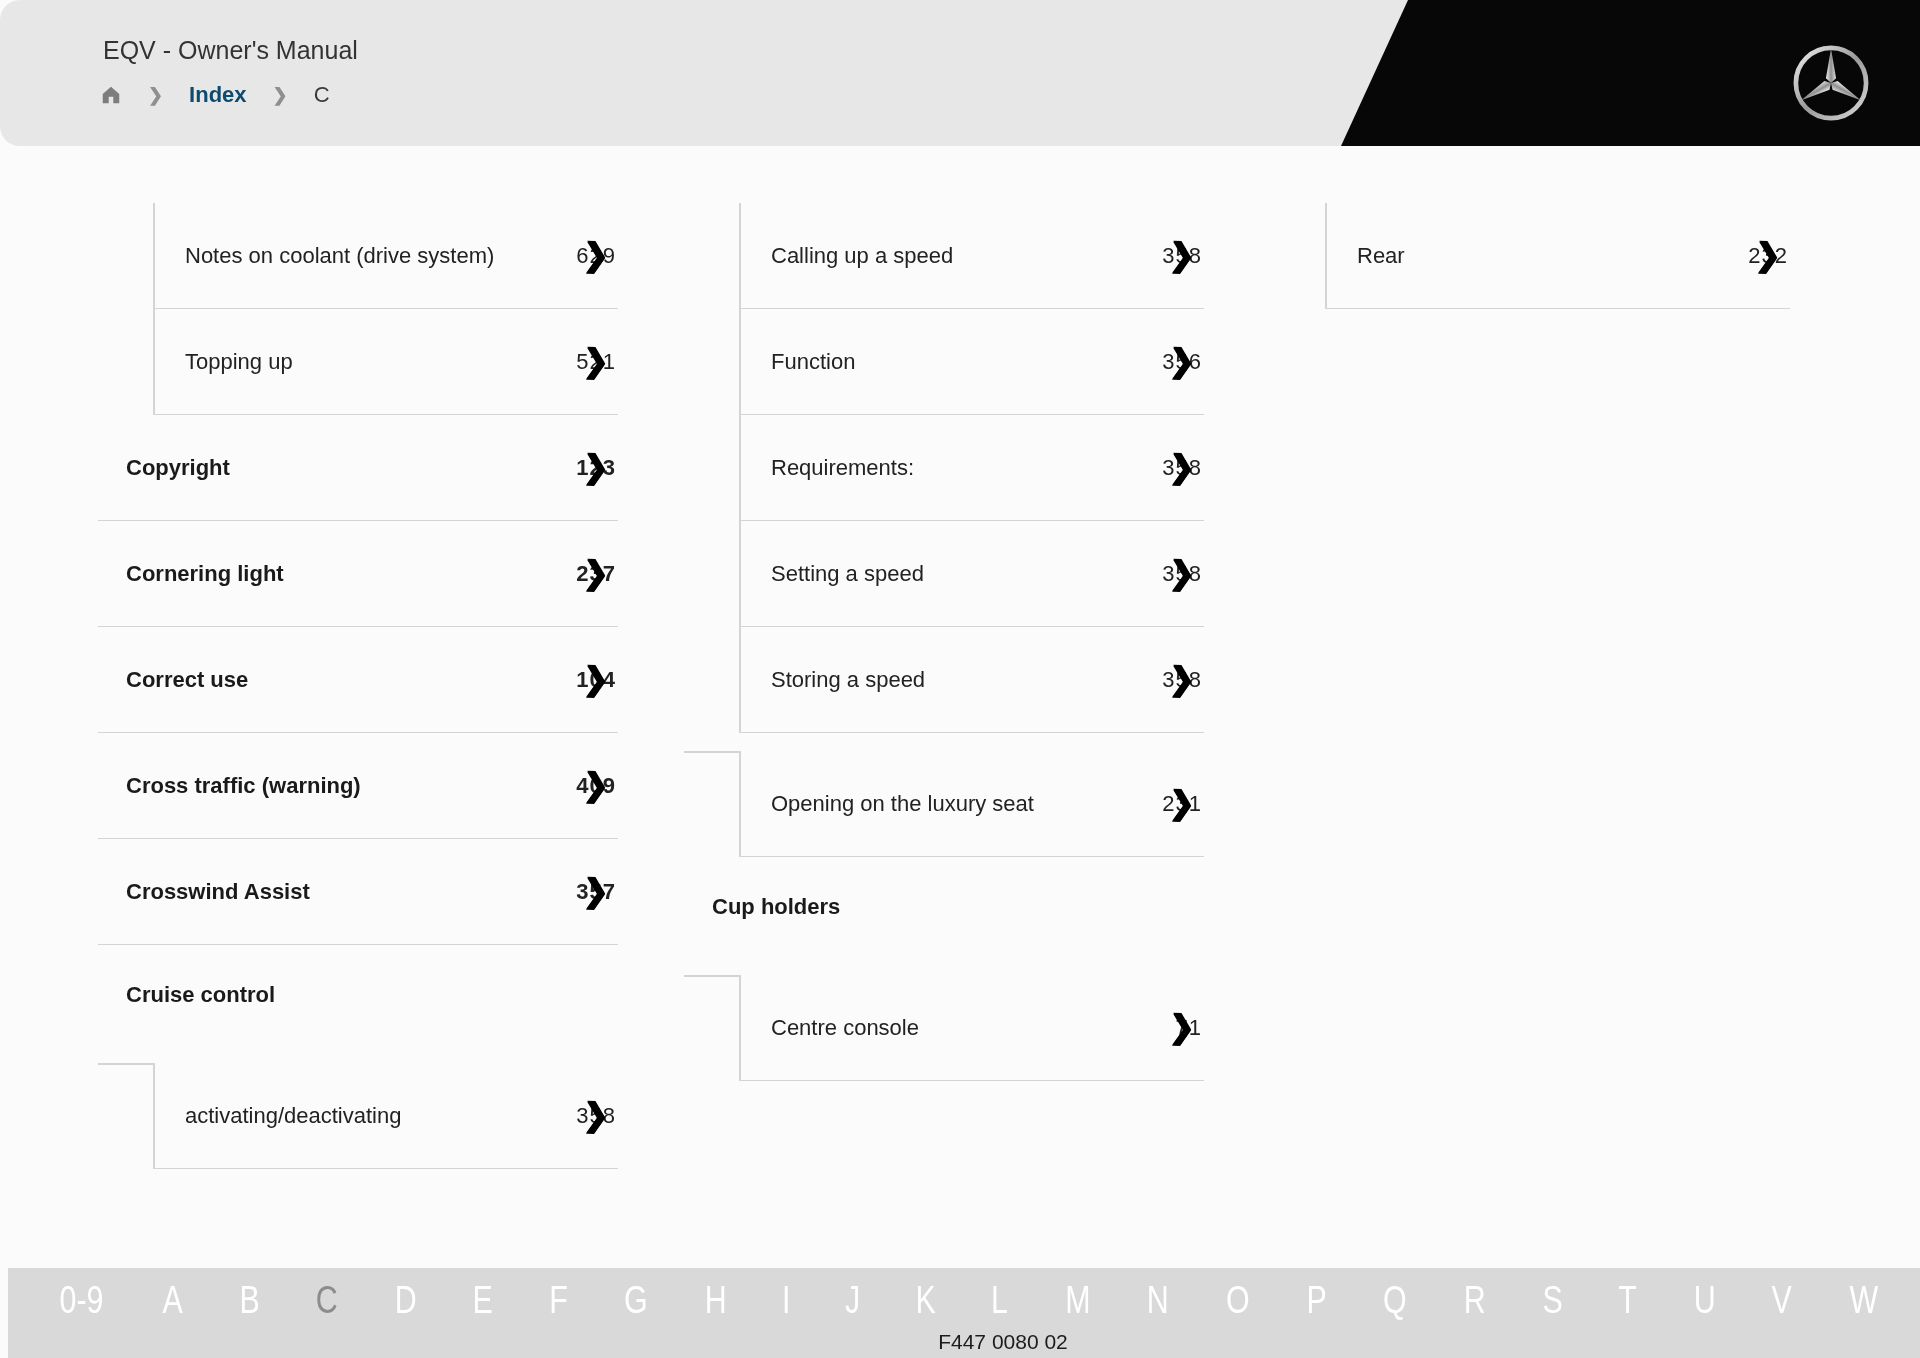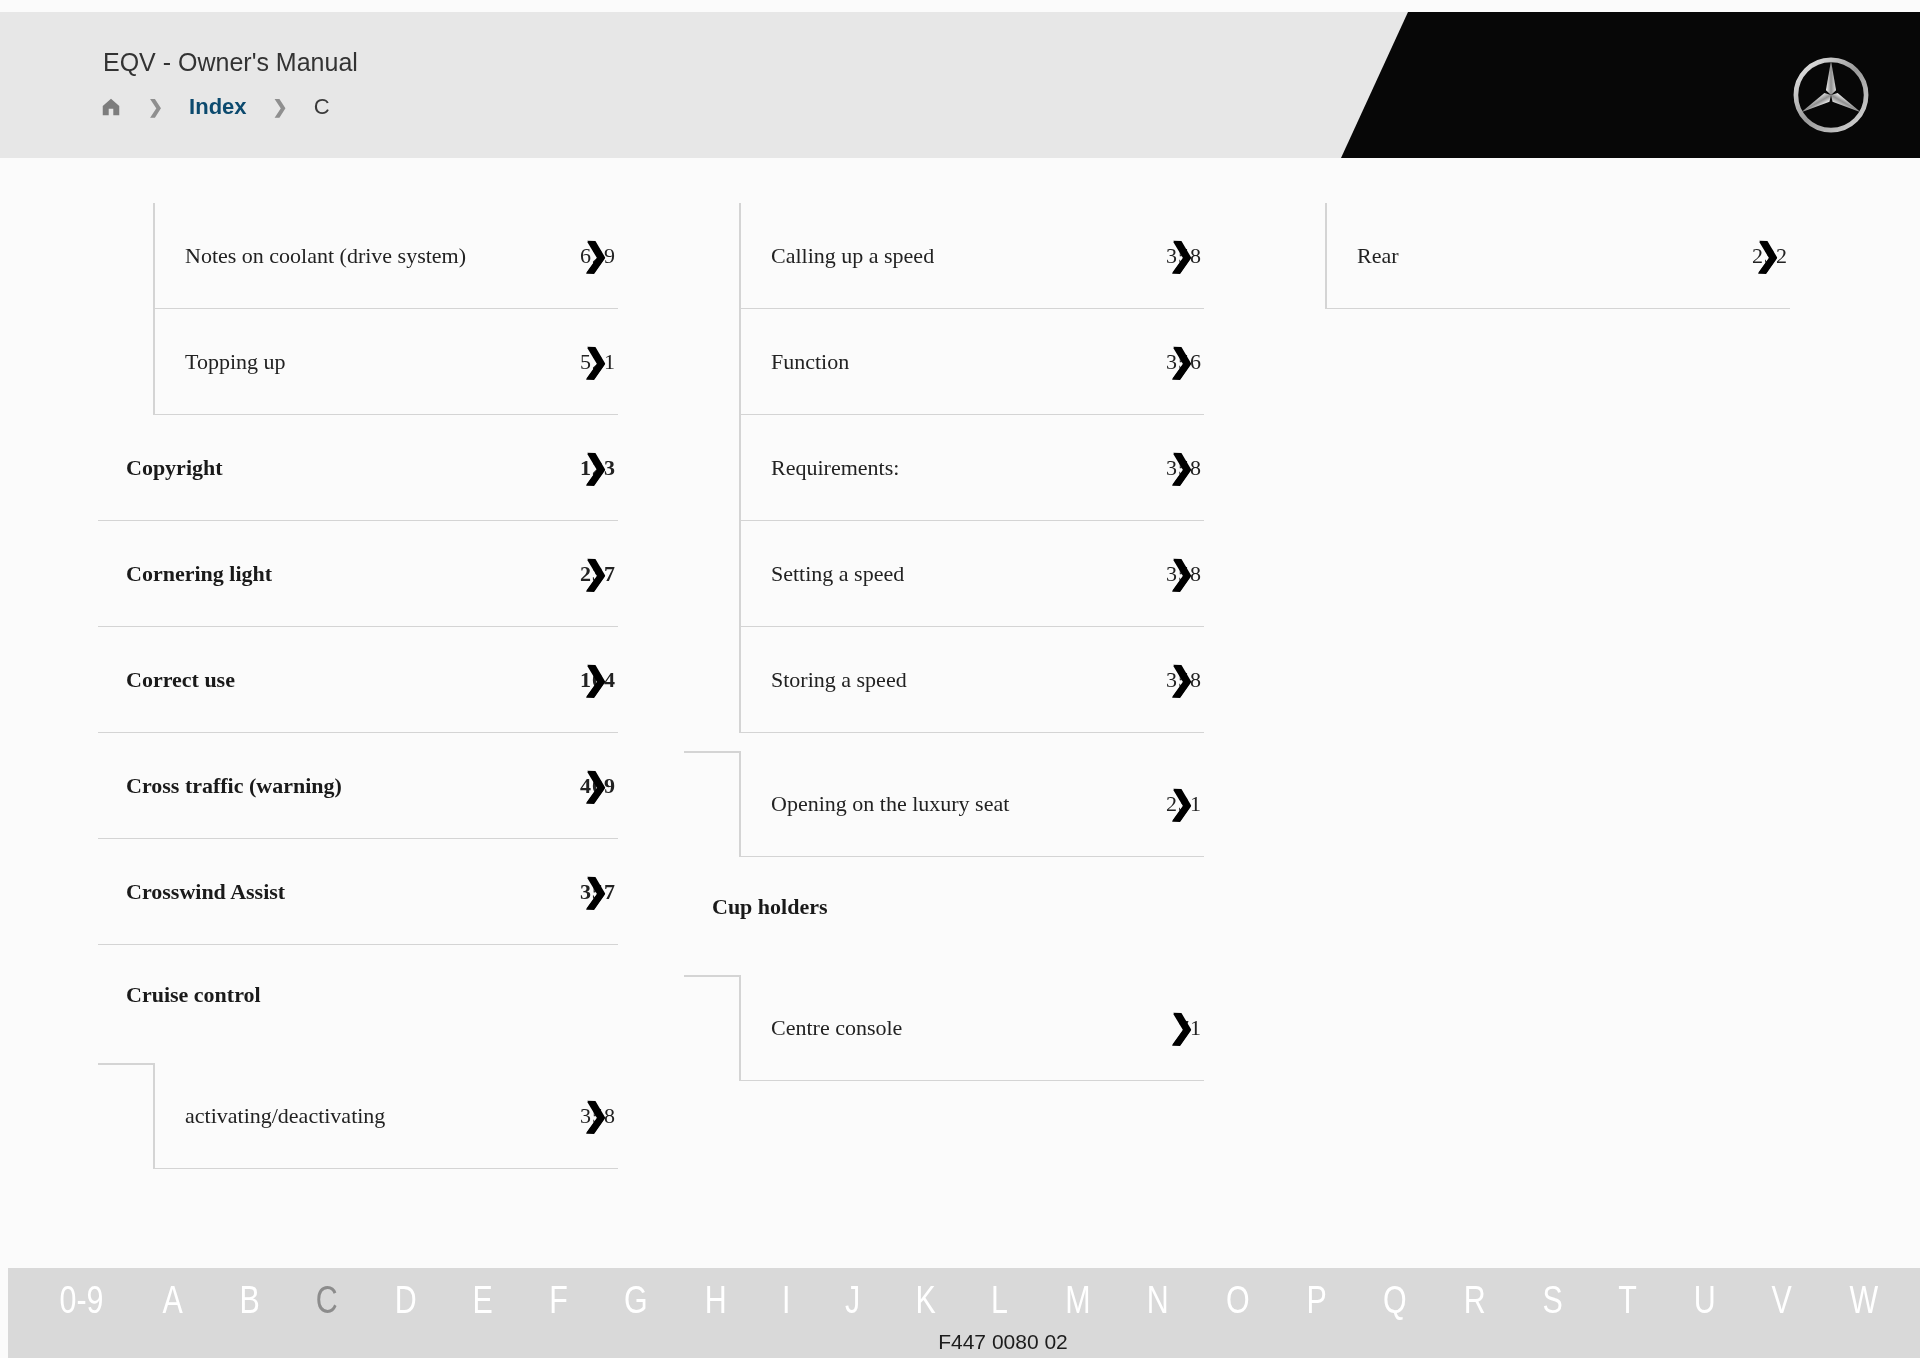--- a/index.html
+++ b/index.html
@@ -4,42 +4,42 @@
 <style>
   html,body{margin:0;padding:0;}
   body{
     width:1920px;height:1358px;position:relative;overflow:hidden;
     background:var(--main-bg,#fbfbfb);
     font-family:"Liberation Sans", sans-serif;
     -webkit-font-smoothing:antialiased;
   }
   
   .header{
-    position:absolute;left:0;top:12px;width:1920px;height:146px;
-    background:var(--header-bg,#e7e7e7);z-index:2;
+    position:absolute;left:0;top:0;width:1920px;height:146px;
+    background:var(--header-bg,#e7e7e7);z-index:2;border-radius:20px;
   }
   .wedge{
     position:absolute;left:0;top:0;width:1920px;height:146px;
     background:var(--wedge,#070707);
     clip-path:polygon(1408px 0px,1920px 0px,1920px 146px,1341px 146px);
   }
   .app-title{
     position:absolute;left:103px;top:36px;font-size:25px;color:#333;z-index:3;
   }
   .breadcrumb{
     position:absolute;left:100px;top:82px;display:flex;align-items:center;gap:26px;z-index:3;
   }
   .crumb-sep{color:#8f8f8f;font-size:18px;font-weight:700;line-height:1;}
   .crumb-link{color:#0c4a6e;font-size:22px;cursor:pointer;font-weight:bold;}
   .crumb-current{color:#3a3a3a;font-size:22px;}
   .home-btn{cursor:pointer;display:flex;align-items:center;}
   .logo{position:absolute;left:1792px;top:44px;width:78px;height:78px;z-index:3;}
   
   .cols{position:absolute;top:203px;left:0;width:1920px;z-index:1;}
-  .col{position:absolute;top:0;width:520px;font-family:Liberation Serif, serif;}
+  .col{position:absolute;top:0;width:520px;}
   .row{
     height:105px;display:flex;align-items:center;justify-content:space-between;
     border-bottom:1px solid var(--separator,#d4d4d4);
     font-size:22px;color:#222;cursor:pointer;
   }
   .row.main{padding-left:28px;font-weight:700;color:#1a1a1a;}
   .row.heading{height:100px;border-bottom:none;padding-left:28px;font-weight:700;color:#1a1a1a;cursor:default;}
   .group{
     margin-left:55px;border-left:2px solid var(--separator,#d4d4d4);position:relative;
   }

